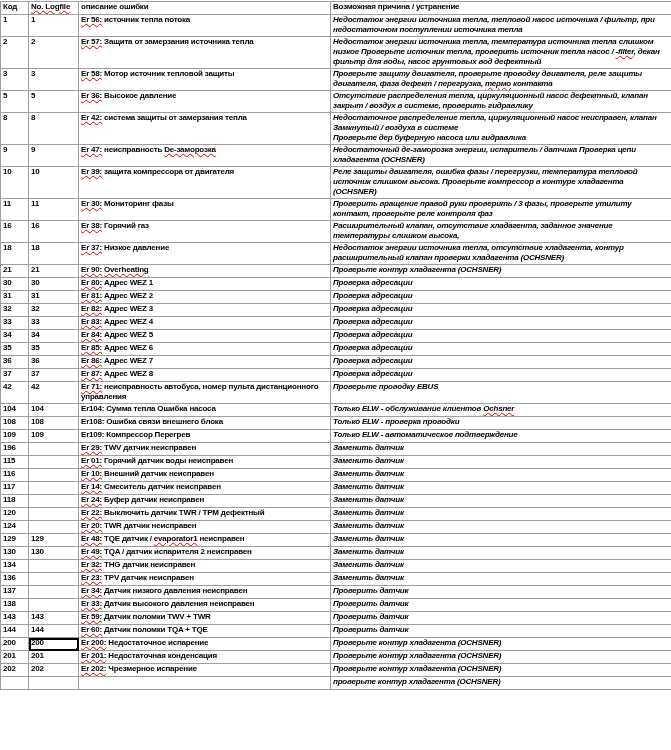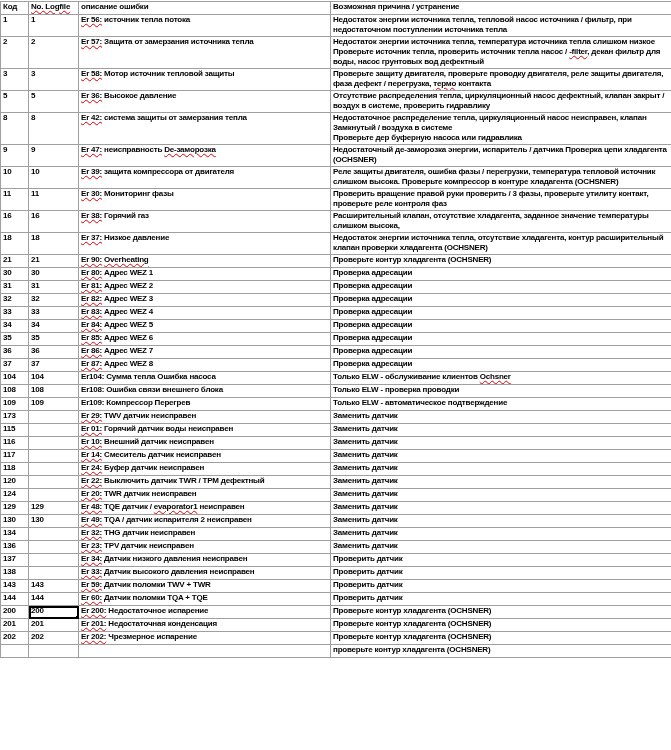--- a/index.html
+++ b/index.html
@@ -33,21 +33,21 @@
     padding:0 2px 1px 2px;
     font-size:8px;
     line-height:10px;
     font-weight:600;
     letter-spacing:-0.2px;
     color:#000;
     overflow:hidden;
     word-wrap:break-word;
   }
   tr{height:13px;margin-top:28px;}
-  td.cell-cause{white-space:pre-wrap;}
+  td.cell-cause{white-space:pre-wrap;font-style:italic;}
   .sperr{
     text-decoration:underline;
     text-decoration-color:var(--sperr);
     text-decoration-style:wavy;
     text-decoration-thickness:1px;
   }
   td.selected-cell{
     outline:2px solid var(--sel);
     outline-offset:-2px;
     position:relative;
@@ -192,39 +192,45 @@
           <td class="cell-description"><span class="sperr">Er 86:</span> Адрес WEZ 7</td>
           <td class="cell-cause">Проверка адресации</td>
         </tr>
         <tr>
           <td class="cell-code">37</td>
           <td class="cell-logfile">37</td>
           <td class="cell-description"><span class="sperr">Er 87:</span> Адрес WEZ 8</td>
           <td class="cell-cause">Проверка адресации</td>
         </tr>
         <tr>
+          <td class="cell-code">42</td>
+          <td class="cell-logfile">42</td>
+          <td class="cell-description"><span class="sperr">Er 71:</span> неисправность автобуса, номер пульта дистанционного управления</td>
+          <td class="cell-cause">Проверьте проводку EBUS</td>
+        </tr>
+        <tr>
           <td class="cell-code">104</td>
           <td class="cell-logfile">104</td>
           <td class="cell-description">Er104: Сумма тепла Ошибка насоса</td>
           <td class="cell-cause">Только ELW - обслуживание клиентов <span class="sperr">Ochsner</span></td>
         </tr>
         <tr>
           <td class="cell-code">108</td>
           <td class="cell-logfile">108</td>
           <td class="cell-description">Er108: Ошибка связи внешнего блока</td>
           <td class="cell-cause">Только ELW - проверка проводки</td>
         </tr>
         <tr>
           <td class="cell-code">109</td>
           <td class="cell-logfile">109</td>
           <td class="cell-description">Er109: Компрессор Перегрев</td>
           <td class="cell-cause">Только ELW - автоматическое подтверждение</td>
         </tr>
         <tr>
-          <td class="cell-code">173</td>
+          <td class="cell-code">196</td>
           <td class="cell-logfile"></td>
           <td class="cell-description"><span class="sperr">Er 29:</span> TWV датчик неисправен</td>
           <td class="cell-cause">Заменить датчик</td>
         </tr>
         <tr>
           <td class="cell-code">115</td>
           <td class="cell-logfile"></td>
           <td class="cell-description"><span class="sperr">Er 01:</span> Горячий датчик воды неисправен</td>
           <td class="cell-cause">Заменить датчик</td>
         </tr>

